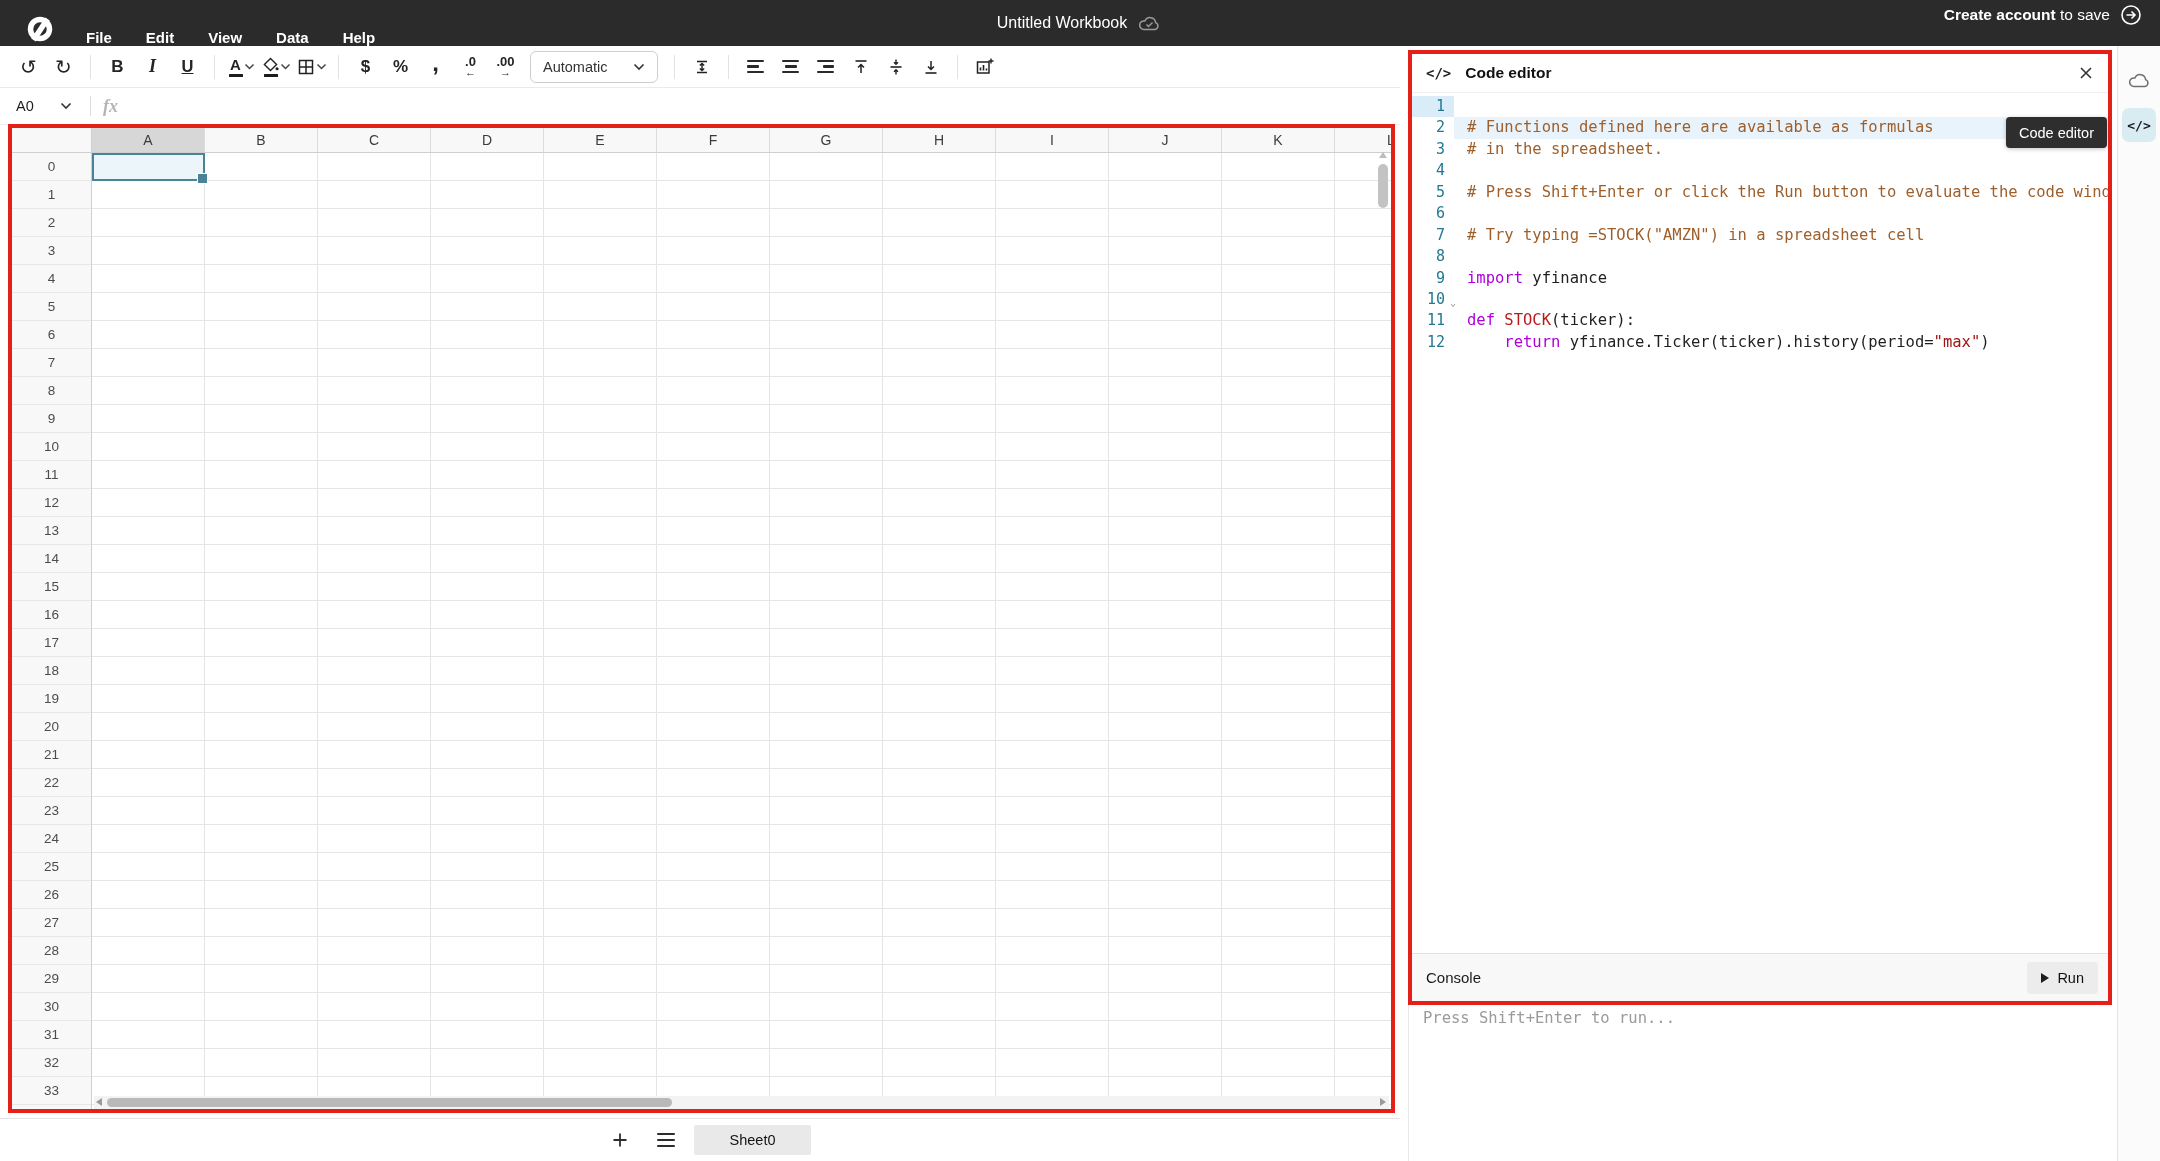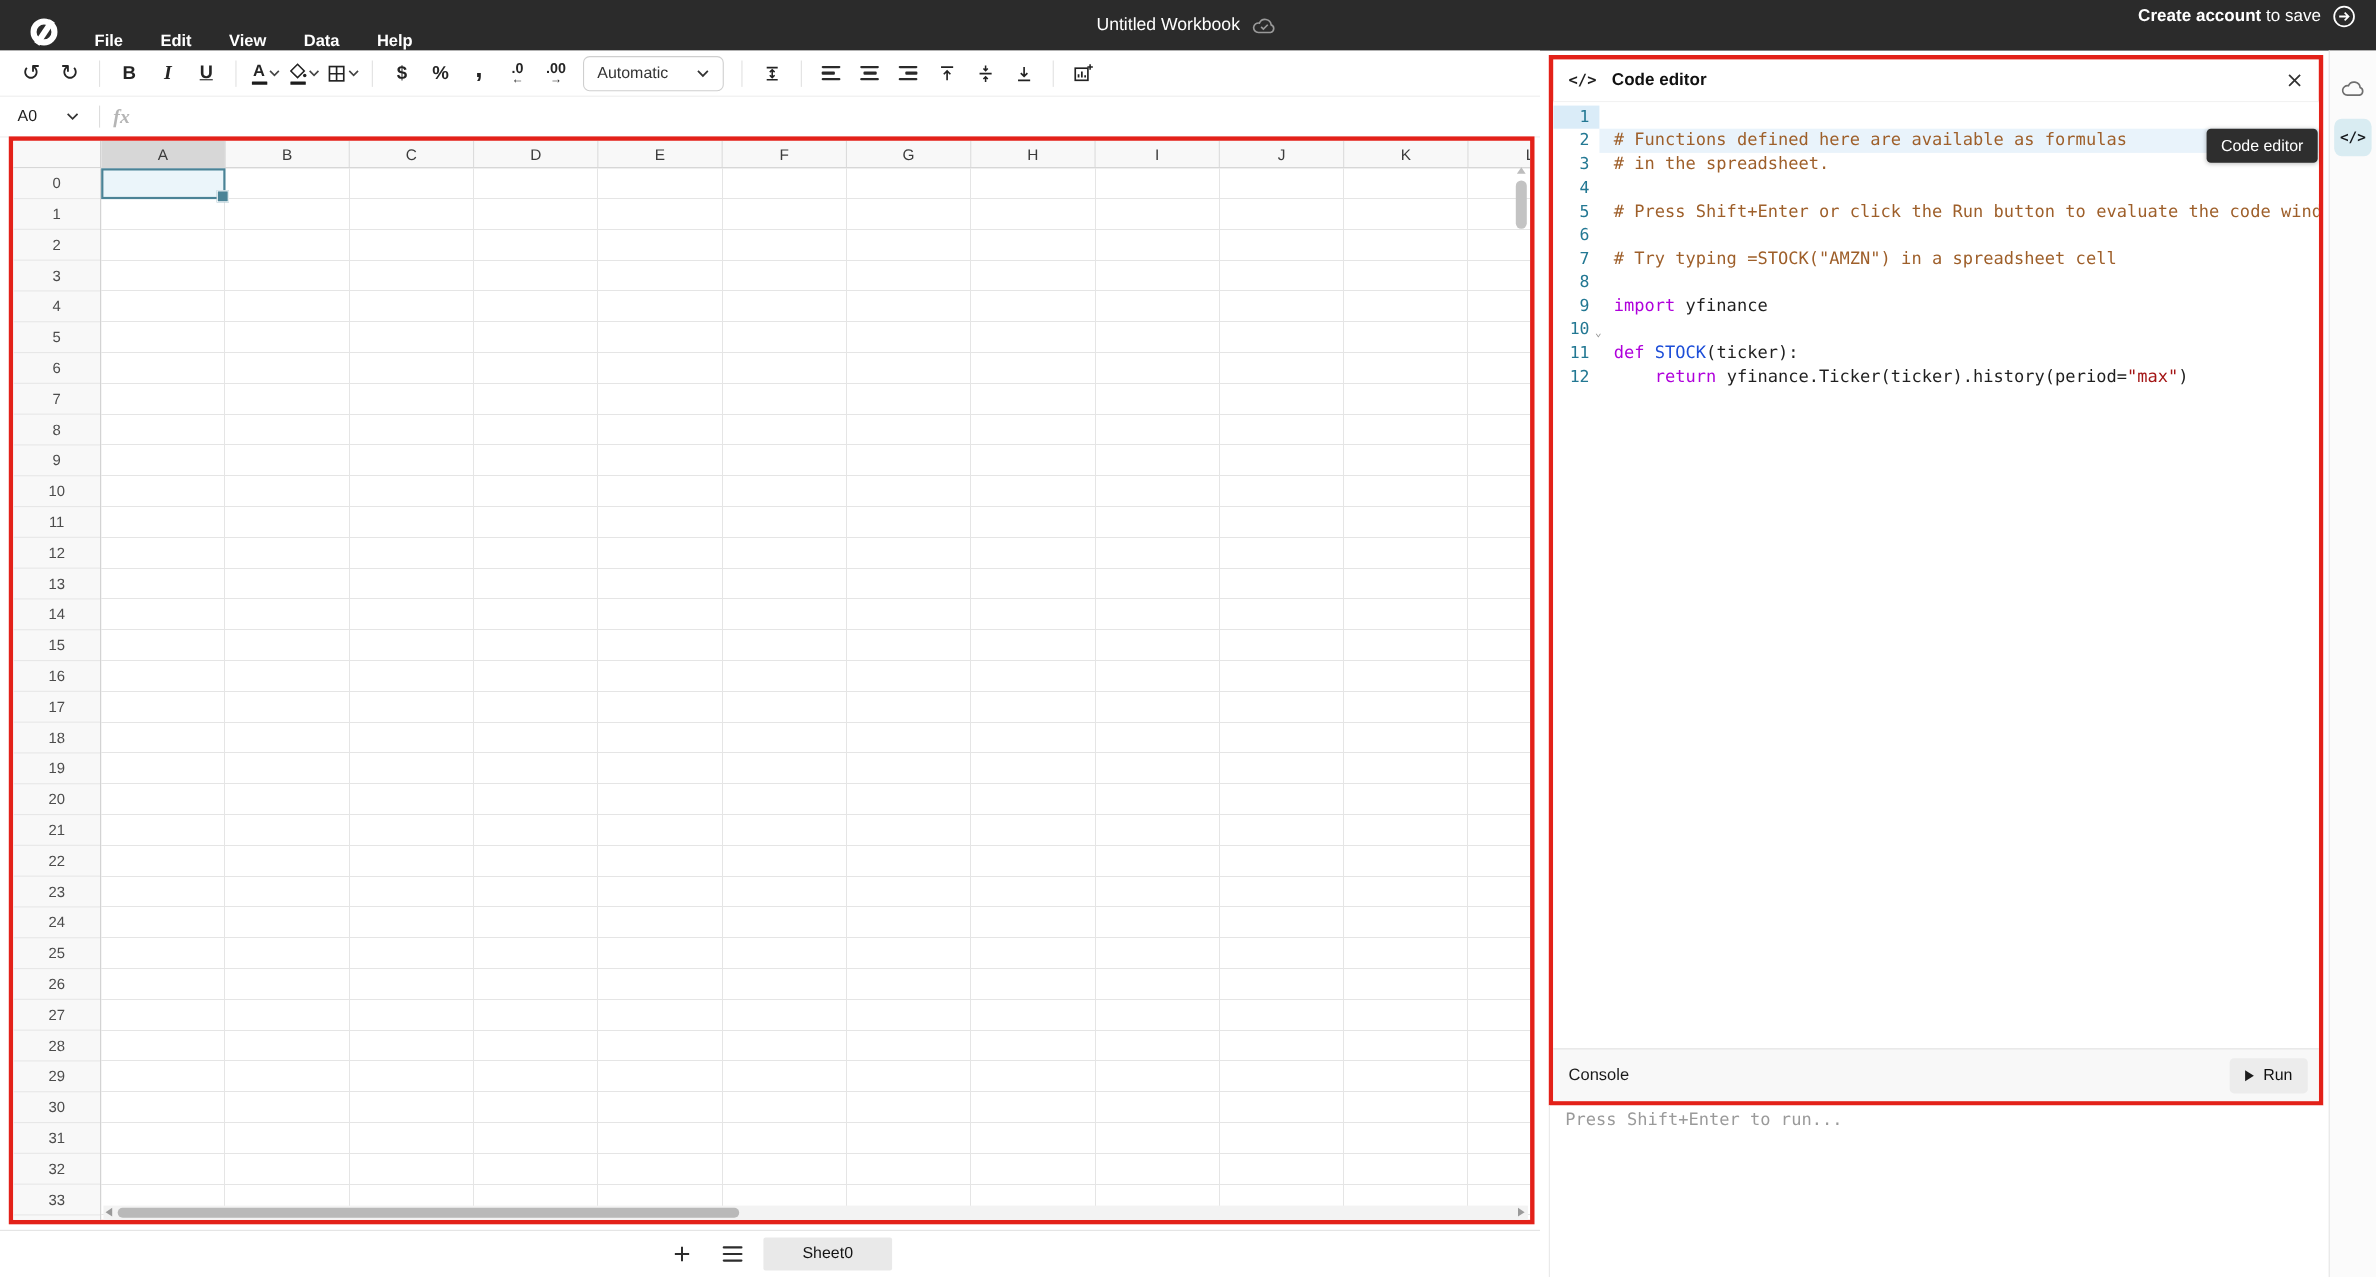--- a/index.html
+++ b/index.html
@@ -84,21 +84,21 @@
   .closex{margin-left:auto;}
   .editor{position:absolute;left:0;top:39px;right:0;bottom:48px;overflow:hidden;font-family:"DejaVu Sans Mono",monospace;font-size:15.5px;background:#fff;padding-top:3px;}
   .code-line{display:flex;height:21.45px;line-height:21.45px;white-space:pre;}
   .gut{flex:0 0 42px;text-align:right;padding-right:9px;box-sizing:border-box;color:#237893;font-size:15px;position:relative;}
   .gut.hl{background:#daecf8;}
   .fold{position:absolute;right:-2px;top:3px;font-size:10px;color:#8d8d8d;}
   .ctext{flex:1;padding-left:13px;color:#1f1f1f;}
   .code-line.hlrow .ctext{background:#e9f3fb;}
   .tok-c{color:#9e5f2a;}
   .tok-k{color:#af00db;}
-  .tok-f{color:#1d4ed8;}
+  .tok-f{color:#b91c1c;}
   .tok-s{color:#a31515;}
   .tok-p{color:#1f1f1f;}
   .consolebar{position:absolute;left:0;right:0;bottom:0;height:48px;background:#f8f8f8;border-top:1px solid #e2e2e2;display:flex;align-items:center;padding:0 10px 0 14px;box-sizing:border-box;}
   .console-label{font-size:15px;color:#1a1a1a;}
   .runbtn{margin-left:auto;height:32px;background:#ececec;border-radius:4px;display:flex;align-items:center;gap:8px;padding:0 14px;font-size:14.5px;color:#111;}
   .runbtn .tri{width:0;height:0;border-top:5px solid transparent;border-bottom:5px solid transparent;border-left:8px solid #1c1c1c;}
 
   
   .consoleout{left:1408px;top:1005px;width:704px;height:156px;background:#fff;border-left:1px solid #e8e8e8;box-sizing:border-box;}
   .consoleout .ph{font-family:"DejaVu Sans Mono",monospace;font-size:15.5px;color:#9a9a9a;padding:4px 0 0 14px;}

